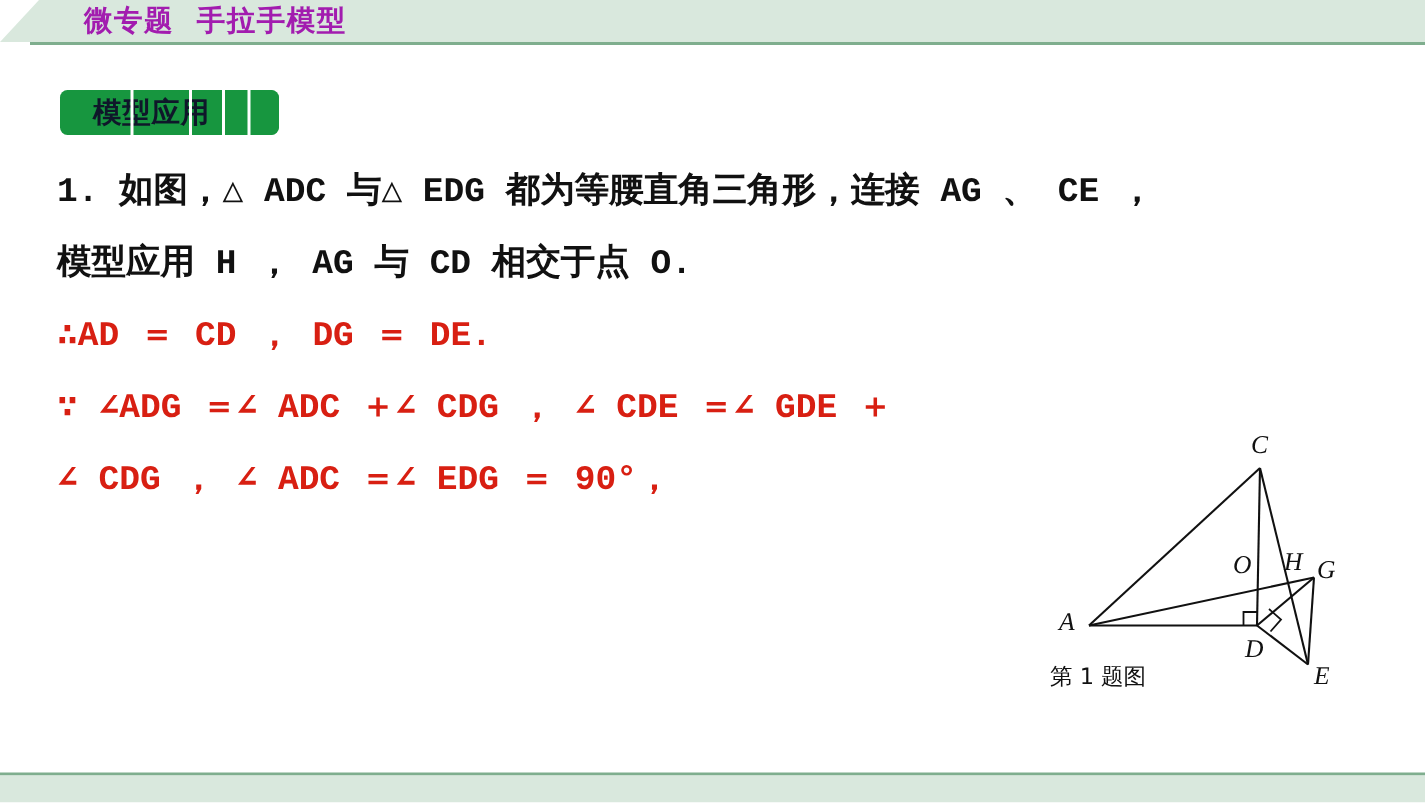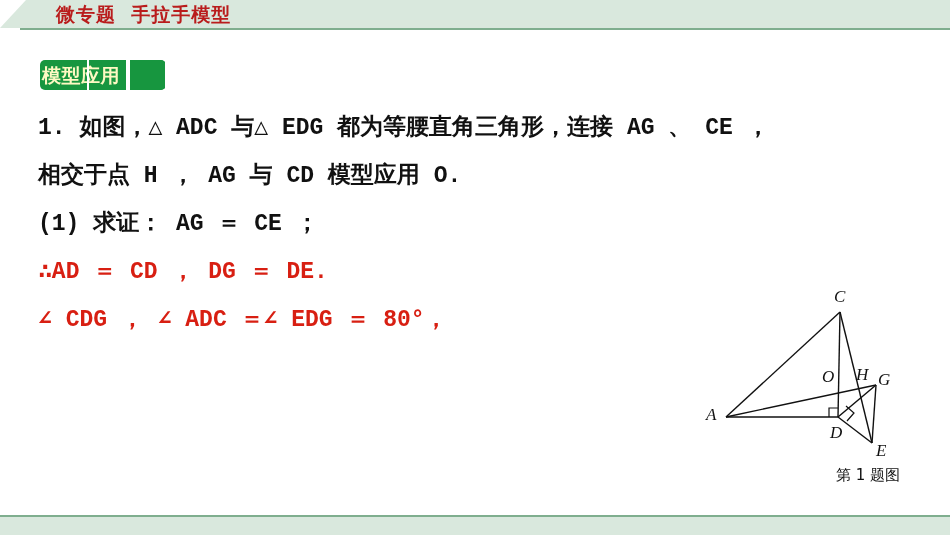--- a/index.html
+++ b/index.html
@@ -33,43 +33,43 @@
     height: 2px;
     background: #7fae8e;
   }
   #header-title {
     position: absolute;
     left: 56px;
     top: 1px;
     font-family: "DejaVu Sans", sans-serif;
     font-size: 19px;
     font-weight: bold;
-    color: #b91c1c;
+    color: #a21caf;
     letter-spacing: 1px;
     white-space: pre;
     line-height: 27px;
   }
 
   
   #section-badge {
     position: absolute;
     left: 40px;
     top: 60px;
     height: 30px;
     background: #17963f;
     border-radius: 5px 5px 5px 5px;
     display: flex;
     align-items: center;
   }
   #section-badge-label {
     font-family: "DejaVu Sans", sans-serif;
     font-size: 19px;
     font-weight: bold;
-    color: #fef9c3;
-    padding: 0 8px 0 2px;
+    color: #0f172a;
+    padding: 0 8px 0 22px;
     line-height: 30px;
     letter-spacing: 0.5px;
     white-space: pre;
   }
   #section-badge-tail {
     width: 36px;
     height: 30px;
     background: #17963f;
     border-left: 2px solid #ffffff;
     border-radius: 0 6px 6px 0;
@@ -106,23 +106,23 @@
   #figure-panel {
     position: absolute;
     left: 700px;
     top: 280px;
     width: 250px;
     height: 215px;
   }
   #figure-caption {
     position: absolute;
     left: 700px;
-    top: 466px;
+    top: 442px;
     width: 200px;
-    text-align: right;
+    text-align: left;
     font-size: 15px;
     color: #111111;
     font-family: "DejaVu Sans", sans-serif;
     white-space: pre;
   }
 
   
   #footer-strip {
     position: absolute;
     left: 0;
@@ -150,24 +150,24 @@
 <div id="section-badge">
   <span id="section-badge-label">模型应用</span>
   <span id="section-badge-tail"></span>
   <span class="badge-divider" style="left:47px"></span>
   <span class="badge-divider" style="left:86px"></span>
   <span class="badge-divider" style="left:125px"></span>
 </div>
 
 <div id="content-block">
   <div class="text-line">1. 如图，△ ADC 与△ EDG 都为等腰直角三角形，连接 AG 、 CE ，</div>
-  <div class="text-line">相交于点 H ， AG 与 CD 模型应用 O.</div>
-  <div class="text-line">(1) 求证： AG ＝ CE ；</div>
+  <div class="text-line">模型应用 H ， AG 与 CD 相交于点 O.</div>
   <div class="text-line answer">∴AD ＝ CD ， DG ＝ DE.</div>
-  <div class="text-line answer">∠ CDG ， ∠ ADC ＝∠ EDG ＝ 80°，</div>
+  <div class="text-line answer">∵ ∠ADG ＝∠ ADC ＋∠ CDG ， ∠ CDE ＝∠ GDE ＋</div>
+  <div class="text-line answer">∠ CDG ， ∠ ADC ＝∠ EDG ＝ 90°，</div>
 </div>
 
 <div id="figure-panel">
   <svg id="figure-svg" width="250" height="200" viewBox="0 0 250 200">
     <g id="figure-segments" stroke="#111111" stroke-width="1.4" fill="none">
         <line x1="26" y1="137" x2="140" y2="32"></line>
         <line x1="26" y1="137" x2="138" y2="137"></line>
         <line x1="140" y1="32" x2="138" y2="137"></line>
         <line x1="26" y1="137" x2="176" y2="105"></line>
         <line x1="140" y1="32" x2="172" y2="163"></line>

